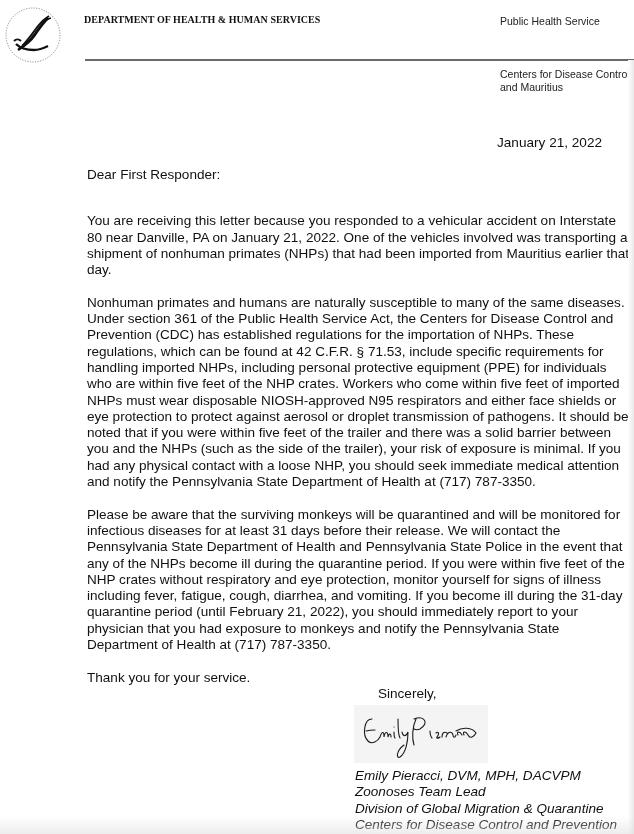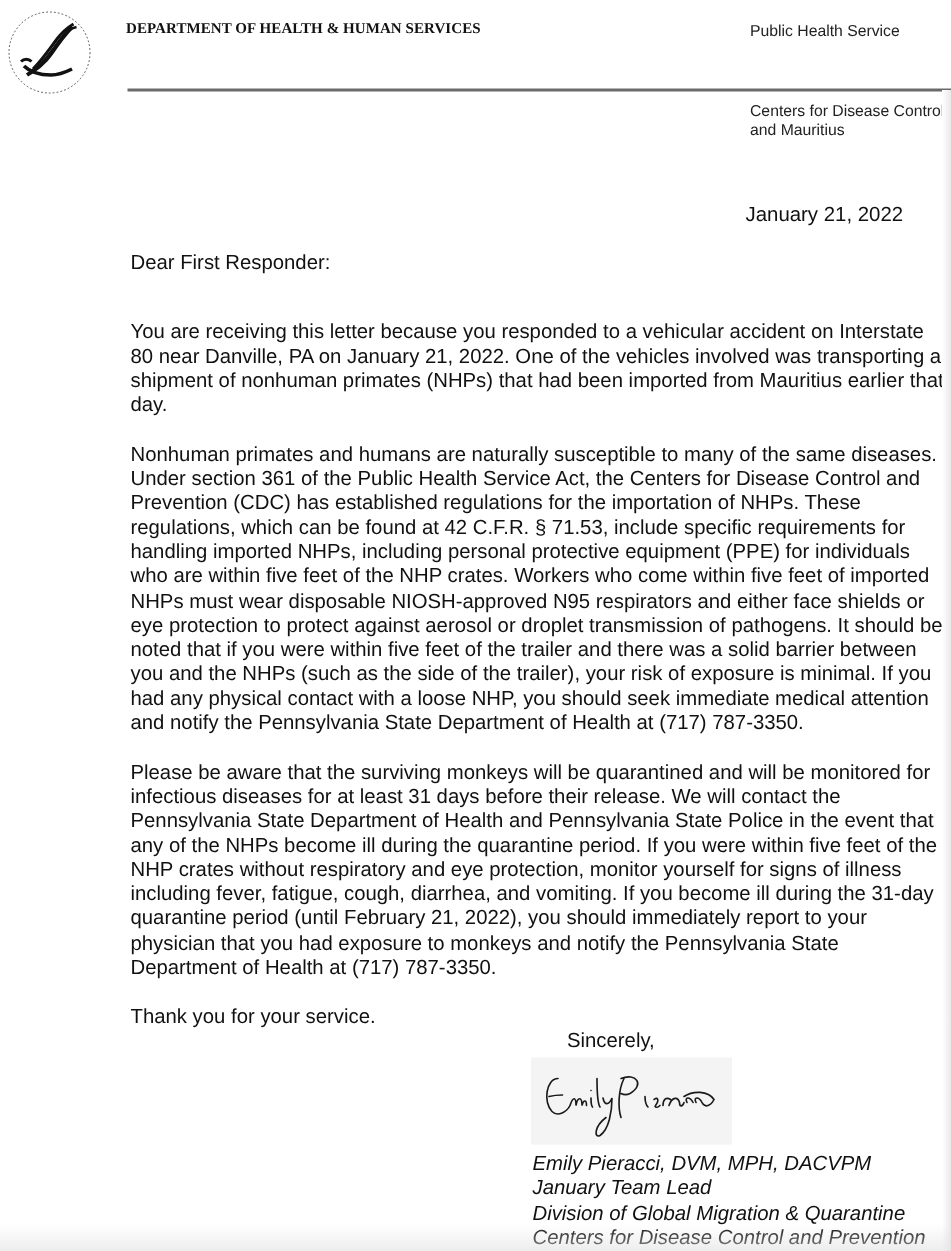--- a/index.html
+++ b/index.html
@@ -63,19 +63,19 @@
              M48 27 C49 32 52 32 54 27 C54 36 52 48 46 52 C42 54 42 46 50 40
              M62 14 C58 22 58 34 60 40 M60 14 C70 10 76 18 66 24 C64 25 62 25 60 24
              M76 26 C76 30 77 32 78 33 M82 28 C84 26 86 28 83 32 C82 33 84 34 86 32
              M88 32 C88 28 90 26 93 28 M92 32 C94 26 98 26 99 30 C99 33 101 33 102 30
              M104 30 C102 26 106 26 108 30 M110 30 C108 26 112 26 114 30 C116 34 120 32 122 28 C118 22 108 22 102 26" fill="none" stroke="#1a1a1a" stroke-width="1.1" stroke-linecap="round"></path>
   </svg>
 </div>
 
 <div class="signer">
   <div>Emily Pieracci, DVM, MPH, DACVPM</div>
-  <div>January Team Lead</div>
+  <div>Zoonoses Team Lead</div>
   <div>Division of Global Migration &amp; Quarantine</div>
   <div>Centers for Disease Control and Prevention</div>
 </div>
 
 <div class="edge"></div>
 <div class="bottomfade"></div>
 
 </body></html>

